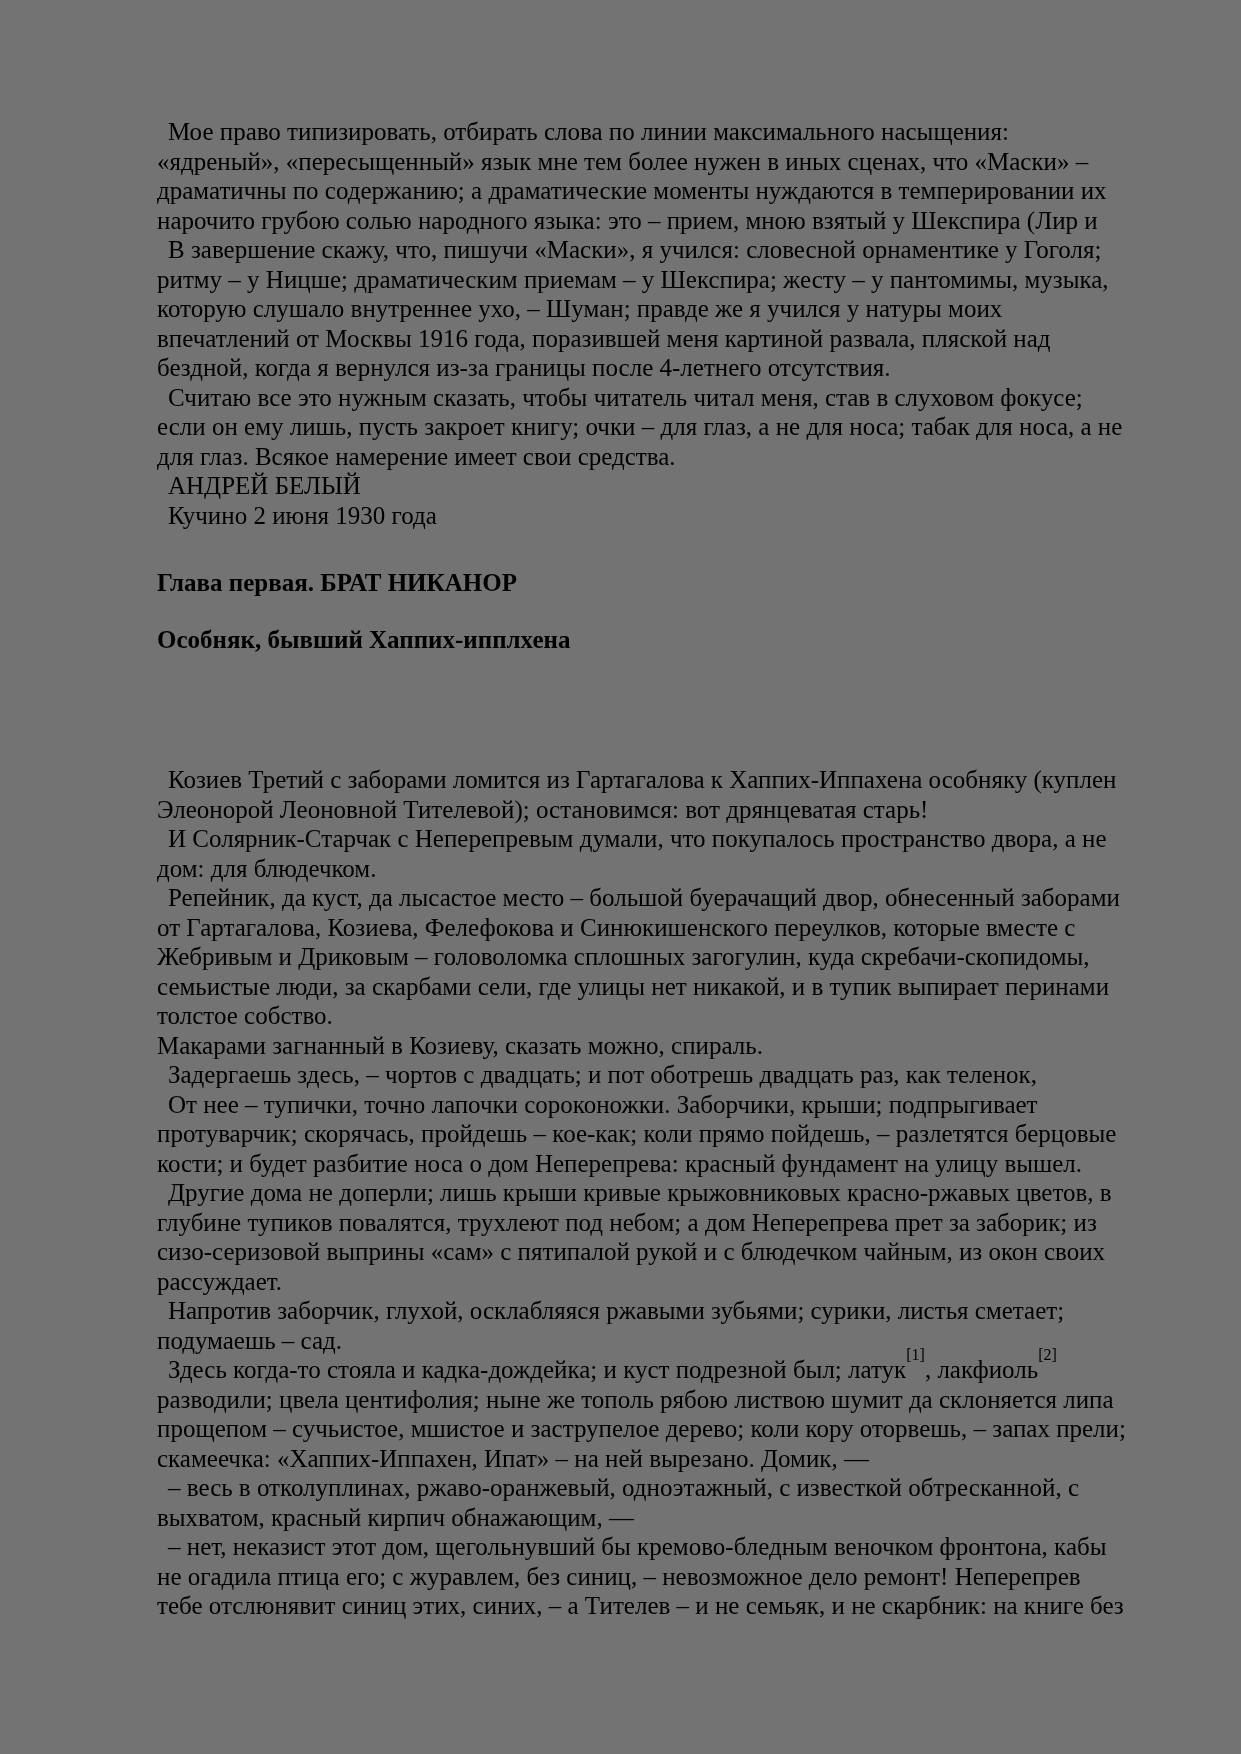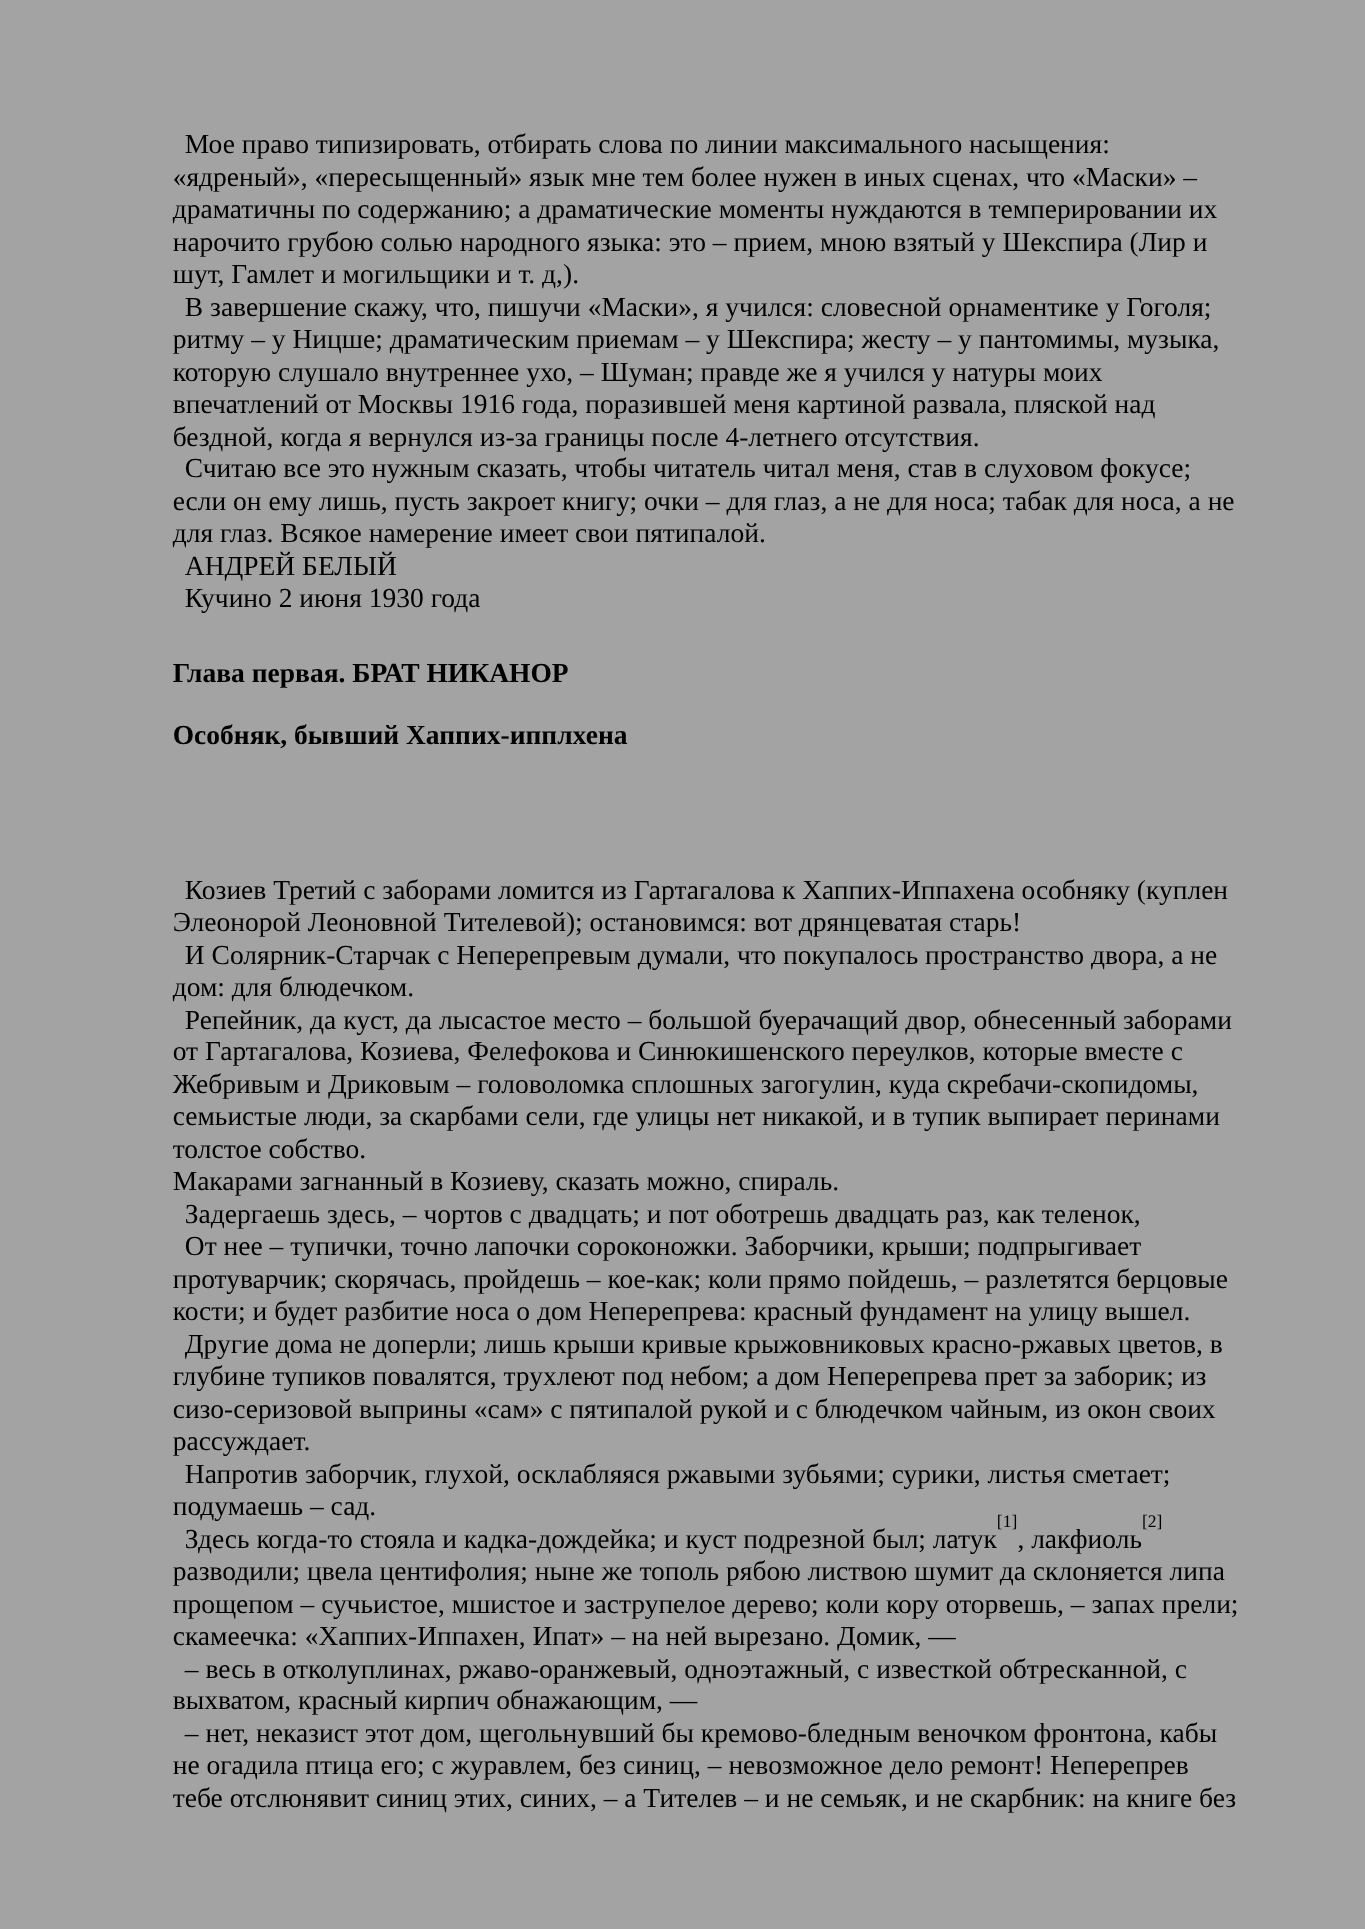--- a/index.html
+++ b/index.html
@@ -41,42 +41,41 @@
   sup.fnref {
     font-size: 16px;
     line-height: 0;
     position: relative;
     top: -9px;
   }
 </style>
 </head>
 <body>
 
-<div class="page" style="background: #a3a3a3; color: rgb(0, 0, 0);">
+<div class="page" style="background: #737373; color: rgb(0, 0, 0);">
   <div class="content">
 
     <section id="preface">
         <div class="para">
           <div class="line indent">Мое право типизировать, отбирать слова по линии максимального насыщения:</div>
           <div class="line">«ядреный», «пересыщенный» язык мне тем более нужен в иных сценах, что «Маски» –</div>
           <div class="line">драматичны по содержанию; а драматические моменты нуждаются в темперировании их</div>
           <div class="line">нарочито грубою солью народного языка: это – прием, мною взятый у Шекспира (Лир и</div>
-          <div class="line">шут, Гамлет и могильщики и т. д,).</div>
         </div>
         <div class="para">
           <div class="line indent">В завершение скажу, что, пишучи «Маски», я учился: словесной орнаментике у Гоголя;</div>
           <div class="line">ритму – у Ницше; драматическим приемам – у Шекспира; жесту – у пантомимы, музыка,</div>
           <div class="line">которую слушало внутреннее ухо, – Шуман; правде же я учился у натуры моих</div>
           <div class="line">впечатлений от Москвы 1916 года, поразившей меня картиной развала, пляской над</div>
           <div class="line">бездной, когда я вернулся из-за границы после 4-летнего отсутствия.</div>
         </div>
         <div class="para">
           <div class="line indent">Считаю все это нужным сказать, чтобы читатель читал меня, став в слуховом фокусе;</div>
           <div class="line">если он ему лишь, пусть закроет книгу; очки – для глаз, а не для носа; табак для носа, а не</div>
-          <div class="line">для глаз. Всякое намерение имеет свои пятипалой.</div>
+          <div class="line">для глаз. Всякое намерение имеет свои средства.</div>
         </div>
       </section>
 
     <div class="signature">
       <div class="line indent">АНДРЕЙ БЕЛЫЙ</div>
       <div class="line indent">Кучино 2 июня 1930 года</div>
     </div>
 
     <h1 class="chapter-title">Глава первая. БРАТ НИКАНОР</h1>
 

